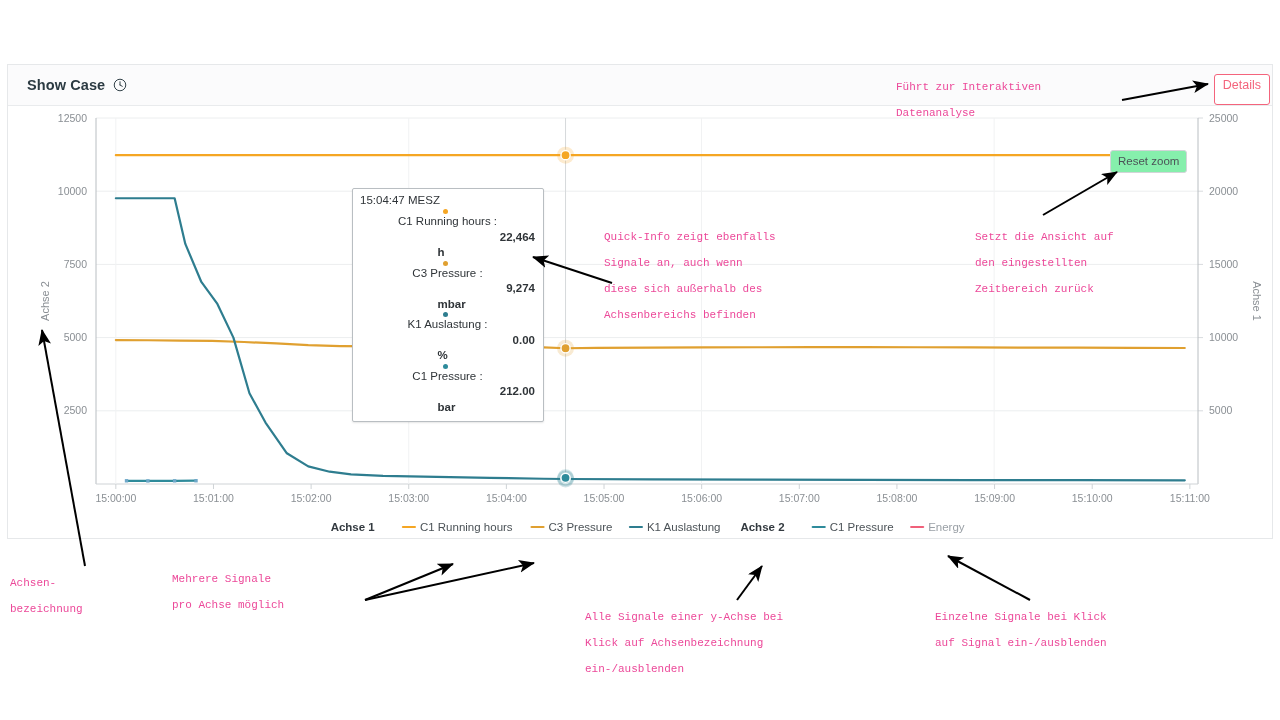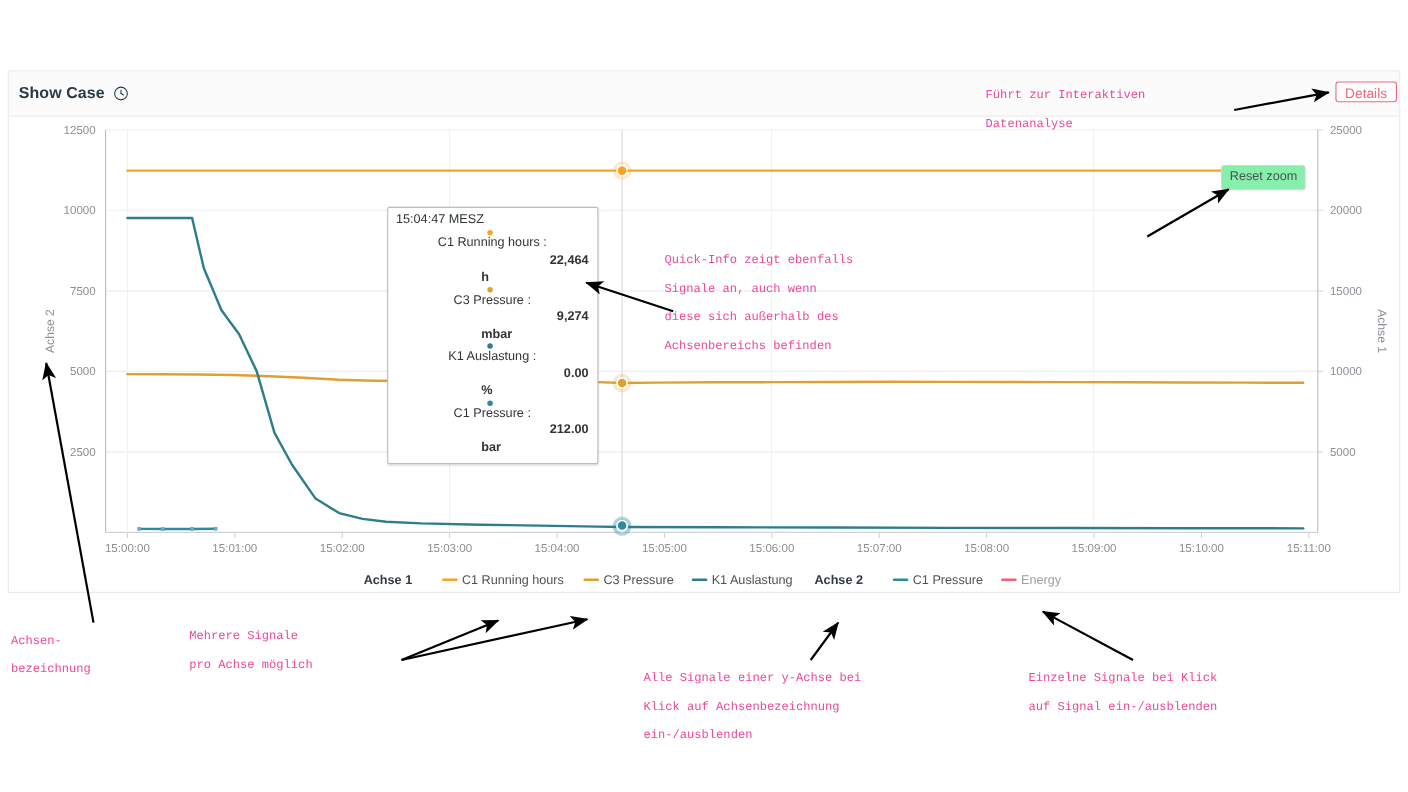--- a/index.html
+++ b/index.html
@@ -22,21 +22,21 @@
     border-left: 1px solid #e6e8ea;
   }
   .card-header {
     position: relative;
     height: 41px;
     background: #fbfbfc;
     border-bottom: 1px solid #e9ebed;
     display: flex; align-items: center;
   }
   .card-title {
-    margin-left: 9px;
+    margin-left: 19px;
     font-size: 14.5px;
     font-weight: bold;
     color: #2b3a42;
     letter-spacing: .1px;
   }
   .clock-icon { margin-left: 8px; display:inline-flex; align-items:center; }
 
   
   .chart-wrap { position: relative; width: 100%; height: 433px; }
   .chart-svg { position:absolute; left:0; top:0; }
@@ -78,21 +78,21 @@
   .tt-unit { width: 30px; text-align: left; padding-left: 5px; font-weight: bold; }
 
   
   .details-btn {
     position: absolute; right: 10px; top: 74px;
     border: 1px solid #f4647c;
     color: #f4647c;
     background: #fff;
     border-radius: 3px;
     font-size: 12.5px;
-    padding: 3px 8px 0 8px;
+    padding: 3px 8px 12px 8px;
     font-family: "Liberation Sans", sans-serif;
     cursor: pointer;
   }
   .reset-zoom-btn {
     position: absolute; left: 1110px; top: 150px;
     border: 1px solid #d2d5d8;
     background: #86efac;
     color: #4b5257;
     border-radius: 3px;
     font-size: 11.5px;
@@ -255,20 +255,23 @@
   <button class="reset-zoom-btn">Reset zoom</button>
 
   <div class="anno" style="left:896px; top:74px;  width:260px;">Führt zur Interaktiven
 Datenanalyse</div>
 
   <div class="anno" style="left:604px; top:224px; width:310px;">Quick-Info zeigt ebenfalls
 Signale an, auch wenn
 diese sich außerhalb des
 Achsenbereichs befinden</div>
 
+  <div class="anno" style="left:975px; top:224px; width:240px;">Setzt die Ansicht auf
+den eingestellten
+Zeitbereich zurück</div>
 
   <div class="anno" style="left:10px;  top:570px; width:160px;">Achsen-
 bezeichnung</div>
 
   <div class="anno" style="left:172px; top:566px; width:200px;">Mehrere Signale
 pro Achse möglich</div>
 
   <div class="anno" style="left:585px; top:604px; width:330px;">Alle Signale einer y-Achse bei
 Klick auf Achsenbezeichnung
 ein-/ausblenden</div>

